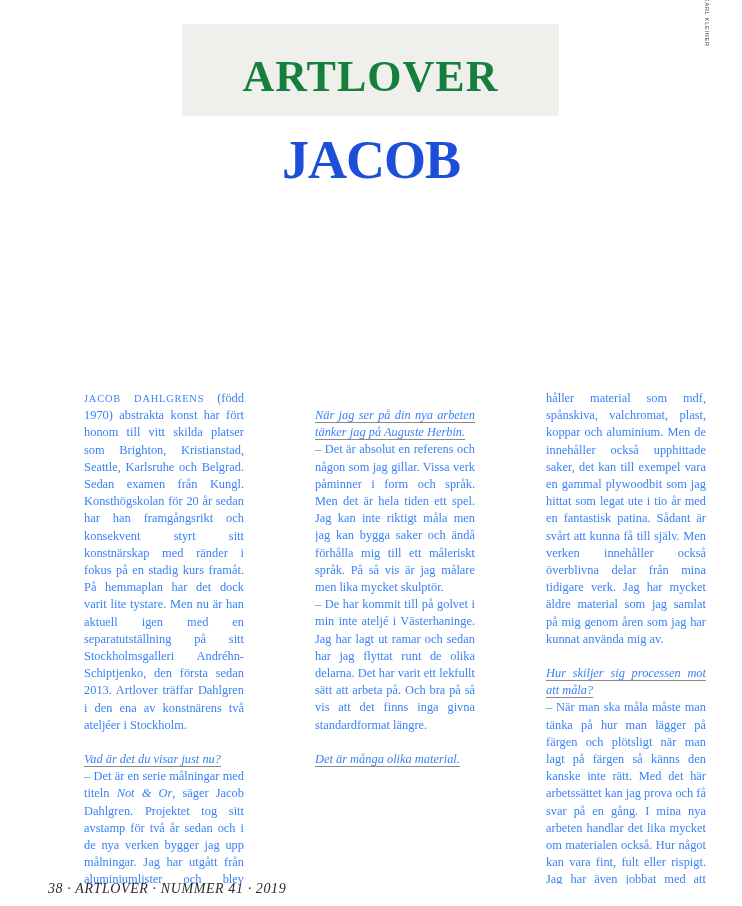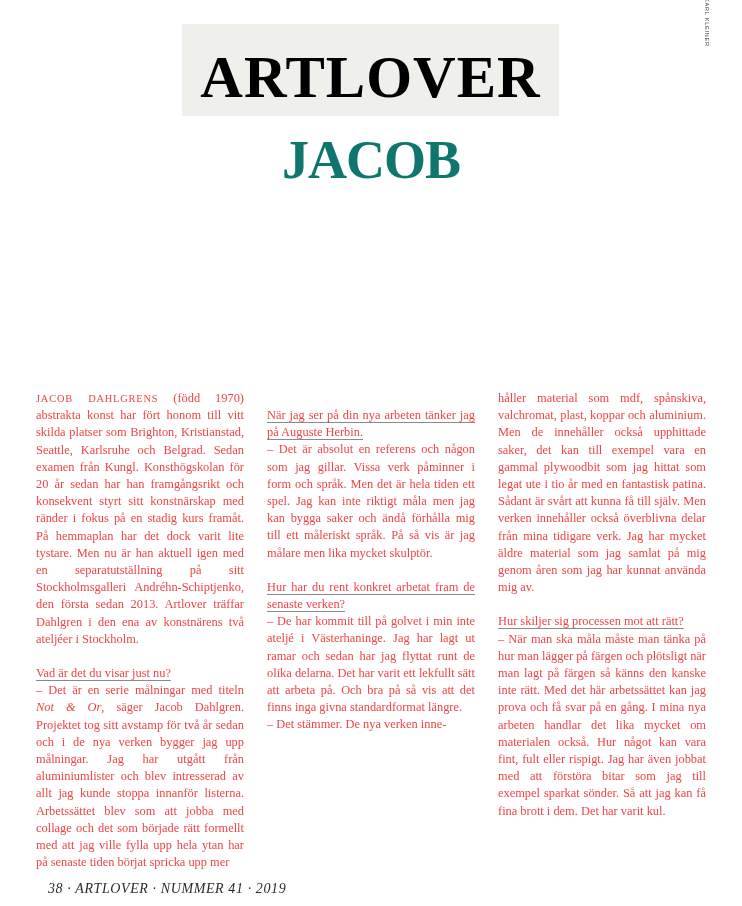--- a/index.html
+++ b/index.html
@@ -26,57 +26,59 @@
   .masthead{
     position:absolute;
     left:182px;top:24px;
     width:377px;height:92px;
     background:#efefec;
     display:flex;align-items:center;justify-content:center;
   }
   .masthead .logo{
     font-family:"Liberation Serif", serif;
     font-weight:700;
-    font-size:59px;
+    font-size:44px;
     letter-spacing:1px;
-    color:#000000;
+    color:#15803d;
     padding-top:14px;
     line-height:1;
   }
   
   .title{
     position:absolute;
     left:0;top:134px;width:742px;
     text-align:center;
     font-family:"Liberation Serif", serif;
     font-weight:700;
-    color:#0f766e;
+    color:#1d4ed8;
     font-size:54px;
     line-height:52px;
     letter-spacing:-1px;
   }
   
   .columns{
     position:absolute;
     left:36px;top:390px;
     width:670px;height:494px;
     display:flex;
     gap:23px;
   }
   .col{
     flex:1 1 0;
     overflow:hidden;
     font-size:12.4px;
     line-height:17.2px;
     text-align:justify;
-    color:#ef4444;
+    color:#3b82f6;
+    margin-left:48px;
   }
   .col p{margin:0;}
   .col p.question{
     margin-top:17px;
+    font-style:italic;
     text-decoration:underline;
     text-decoration-color:#8a8a8a;
     text-decoration-thickness:0.8px;
     text-underline-offset:3px;
   }
   .seg-smallcaps{
     font-size:10.4px;
     letter-spacing:0.8px;
   }
   .seg-italic{font-style:italic;}
@@ -108,26 +110,25 @@
 
   <div class="columns" id="columns">
       <div class="col">
         <p class="para"><span class="seg-smallcaps">JACOB DAHLGRENS</span><span> (född 1970) abstrakta konst har fört honom till vitt skilda platser som Brighton, Kristianstad, Seattle, Karlsruhe och Belgrad. Sedan examen från Kungl. Konsthögskolan för 20 år sedan har han framgångsrikt och konsekvent styrt sitt konstnärskap med ränder i fokus på en stadig kurs framåt. På hemmaplan har det dock varit lite tystare. Men nu är han aktuell igen med en separatutställning på sitt Stockholmsgalleri Andréhn-Schiptjenko, den första sedan 2013. Artlover träffar Dahlgren i den ena av konstnärens två ateljéer i Stockholm.</span></p>
         <p class="question"><span>Vad är det du visar just nu?</span></p>
         <p class="para"><span>– Det är en serie målningar med titeln </span><span class="seg-italic">Not &amp; Or</span><span>, säger Jacob Dahlgren. Projektet tog sitt avstamp för två år sedan och i de nya verken bygger jag upp målningar. Jag har utgått från aluminiumlister och blev intresserad av allt jag kunde stoppa innanför listerna. Arbetssättet blev som att jobba med collage och det som började rätt formellt med att jag ville fylla upp hela ytan har på senaste tiden börjat spricka upp mer</span></p>
       </div>
       <div class="col">
         <p class="question"><span>När jag ser på din nya arbeten tänker jag på Auguste Herbin.</span></p>
         <p class="para"><span>– Det är absolut en referens och någon som jag gillar. Vissa verk påminner i form och språk. Men det är hela tiden ett spel. Jag kan inte riktigt måla men jag kan bygga saker och ändå förhålla mig till ett måleriskt språk. På så vis är jag målare men lika mycket skulptör.</span></p>
-        <p class="question"><span>Hur har du rent konkret arbetat fram de senaste verken?</span></p>
         <p class="para"><span>– De har kommit till på golvet i min inte ateljé i Västerhaninge. Jag har lagt ut ramar och sedan har jag flyttat runt de olika delarna. Det har varit ett lekfullt sätt att arbeta på. Och bra på så vis att det finns inga givna standardformat längre.</span></p>
-        <p class="para"><span>– Det stämmer. De nya verken inne-</span></p>
+        <p class="question"><span>Det är många olika material.</span></p>
       </div>
       <div class="col">
         <p class="para"><span>håller material som mdf, spånskiva, valchromat, plast, koppar och aluminium. Men de innehåller också upphittade saker, det kan till exempel vara en gammal plywoodbit som jag hittat som legat ute i tio år med en fantastisk patina. Sådant är svårt att kunna få till själv. Men verken innehåller också överblivna delar från mina tidigare verk. Jag har mycket äldre material som jag samlat på mig genom åren som jag har kunnat använda mig av.</span></p>
-        <p class="question"><span>Hur skiljer sig processen mot att rätt?</span></p>
+        <p class="question"><span>Hur skiljer sig processen mot att måla?</span></p>
         <p class="para"><span>– När man ska måla måste man tänka på hur man lägger på färgen och plötsligt när man lagt på färgen så känns den kanske inte rätt. Med det här arbetssättet kan jag prova och få svar på en gång. I mina nya arbeten handlar det lika mycket om materialen också. Hur något kan vara fint, fult eller rispigt. Jag har även jobbat med att förstöra bitar som jag till exempel sparkat sönder. Så att jag kan få fina brott i dem. Det har varit kul.</span></p>
       </div>
     </div>
 
   <div class="footer">38 · ARTLOVER · NUMMER 41 · 2019</div>
 
 </div>
 
 </body></html>

